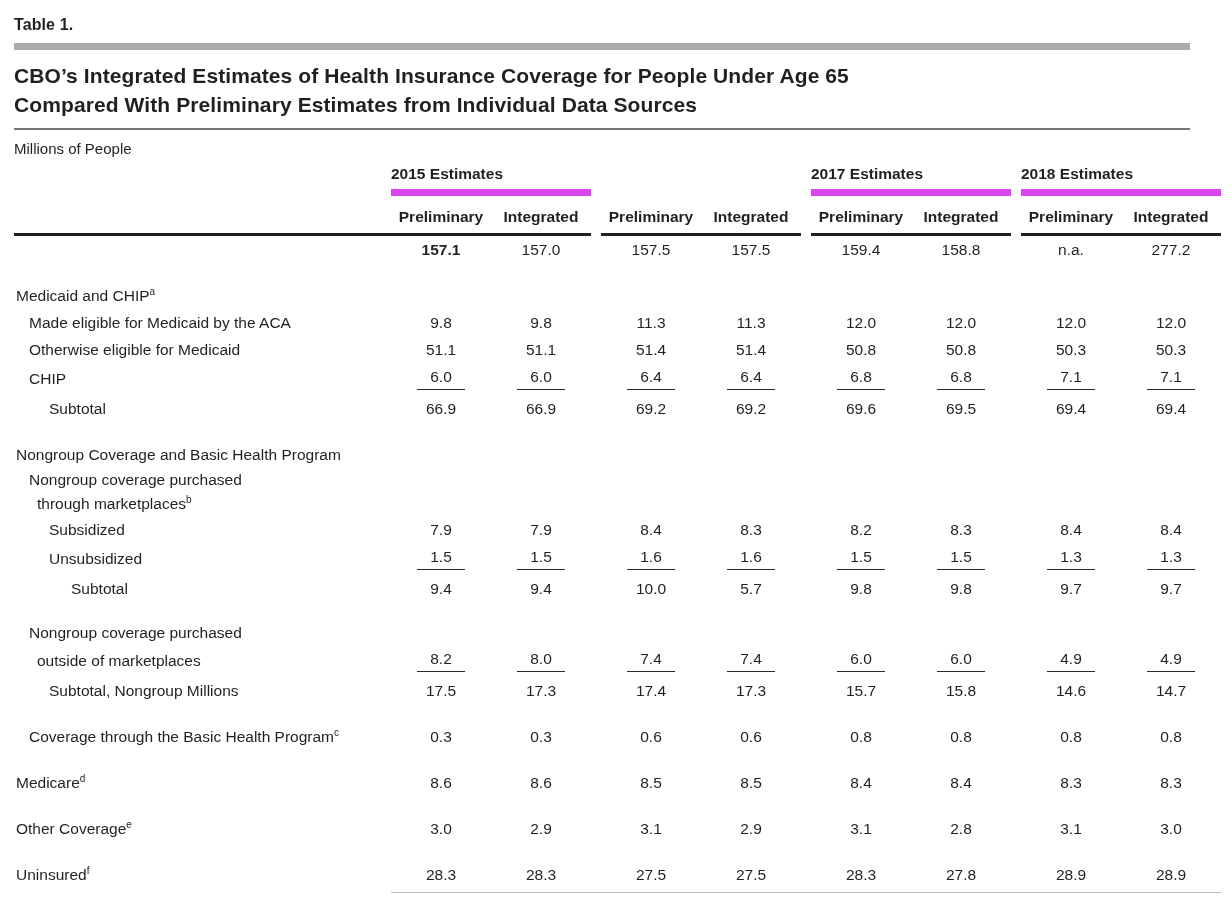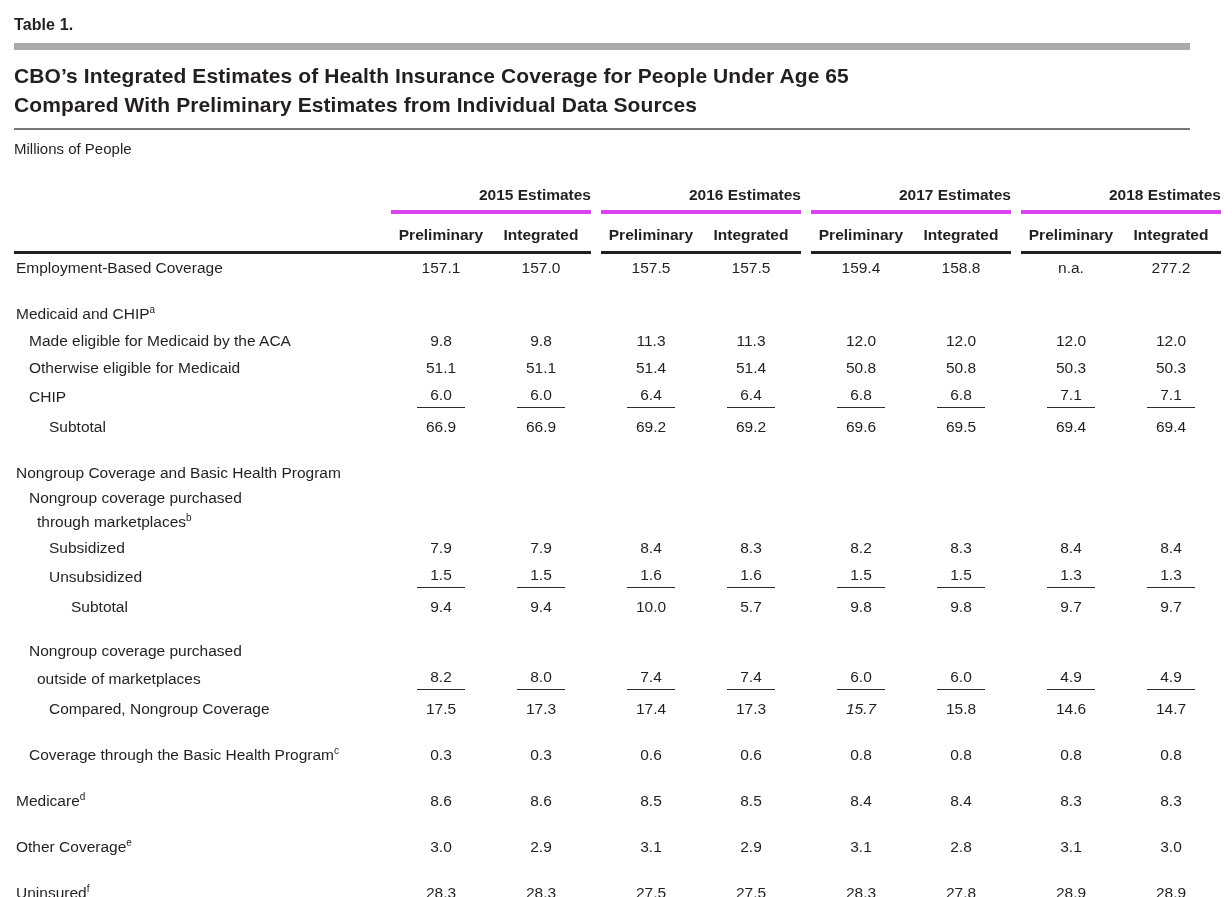--- a/index.html
+++ b/index.html
@@ -8,32 +8,32 @@
     font-family:"Liberation Sans", sans-serif;
     color:#231f20;
     -webkit-font-smoothing:antialiased;
   }
   .page { padding:10px 11px 0 14px; }
 
   .table-label { font-size:16px; font-weight:bold; padding:6px 0 9px 0; letter-spacing:0.1px; }
   .top-bar { height:7px; background:#a8aaab; width:1176px; }
   .title { font-size:21px; font-weight:bold; line-height:29px; margin:11px 0 9px 0; letter-spacing:0.1px; }
   .title-rule { height:2px; background:#77787b; width:1176px; margin:0 0 10px 0; }
-  .units { font-size:15px; margin:0 0 25px 0; }
+  .units { font-size:15px; margin:0 0 4px 0; }
 
   
   .trow {
     display:grid;
     grid-template-columns:377px 100px 100px 10px 100px 100px 10px 100px 100px 10px 100px 100px;
     align-items:end;
   }
   .hdr-years { padding-top:4px; }
   .hdr-years .ycell {
-    text-align:right; font-weight:bold; font-size:15.5px;
-    padding-bottom:6px; border-bottom:4px solid #d946ef;
+    text-align:left; font-weight:bold; font-size:15.5px;
+    padding-bottom:6px; border-bottom:7px solid #d946ef;
   }
   .hdr-sub .scell {
     text-align:center; font-weight:bold; font-size:15.5px;
     padding:12px 0 7px 0; border-bottom:3px solid #231f20;
   }
   .hdr-sub .stubcell { border-bottom:3px solid #231f20; }
 
   .row { align-items:center; min-height:27px; font-size:15.5px; }
   .row.tight { min-height:24px; }
   .row.u-row { min-height:32px; }
@@ -61,38 +61,36 @@
     <span>CBO’s Integrated Estimates of Health Insurance Coverage for People Under Age 65</span><br>
     <span>Compared With Preliminary Estimates from Individual Data Sources</span>
   </div>
   <div class="title-rule"></div>
   <div class="units">Millions of People</div>
 
   <div id="table-grid">
       <div class="trow hdr-years">
         <div></div>
         <div class="ycell" style="grid-column: 2 / span 2;">2015 Estimates</div>
-        <div class="ycell" style="grid-column: 5 / span 2;">2016 Estimates</div>
         <div class="ycell" style="grid-column: 8 / span 2;">2017 Estimates</div>
         <div class="ycell" style="grid-column: 11 / span 2;">2018 Estimates</div>
       </div>
       <div class="trow hdr-sub">
         <div class="stubcell"></div>
         <div class="scell" style="grid-column: 2;">Preliminary</div>
         <div class="scell" style="grid-column: 3;">Integrated</div>
         <div class="scell" style="grid-column: 5;">Preliminary</div>
         <div class="scell" style="grid-column: 6;">Integrated</div>
         <div class="scell" style="grid-column: 8;">Preliminary</div>
         <div class="scell" style="grid-column: 9;">Integrated</div>
         <div class="scell" style="grid-column: 11;">Preliminary</div>
         <div class="scell" style="grid-column: 12;">Integrated</div>
       </div>
       <div class="trow row">
-        <div class="stub ind-0">Employment-Based Coverage</div>
-        <div class="val" style="grid-column: 2;">157.1</div>
+        <div class="val" style="grid-column: 2; font-weight: bold;">157.1</div>
         <div class="val" style="grid-column: 3;">157.0</div>
         <div class="val" style="grid-column: 5;">157.5</div>
         <div class="val" style="grid-column: 6;">157.5</div>
         <div class="val" style="grid-column: 8;">159.4</div>
         <div class="val" style="grid-column: 9;">158.8</div>
         <div class="val" style="grid-column: 11;">n.a.</div>
         <div class="val" style="grid-column: 12;">277.2</div>
       </div>
       <div class="spacer"></div>
       <div class="trow row">
@@ -194,26 +192,26 @@
         <div class="val" style="grid-column: 2;"><span class="usep">8.2</span></div>
         <div class="val" style="grid-column: 3;"><span class="usep">8.0</span></div>
         <div class="val" style="grid-column: 5;"><span class="usep">7.4</span></div>
         <div class="val" style="grid-column: 6;"><span class="usep">7.4</span></div>
         <div class="val" style="grid-column: 8;"><span class="usep">6.0</span></div>
         <div class="val" style="grid-column: 9;"><span class="usep">6.0</span></div>
         <div class="val" style="grid-column: 11;"><span class="usep">4.9</span></div>
         <div class="val" style="grid-column: 12;"><span class="usep">4.9</span></div>
       </div>
       <div class="trow row">
-        <div class="stub ind-2">Compared, Nongroup Coverage</div>
+        <div class="stub ind-2">Subtotal, Nongroup Millions</div>
         <div class="val" style="grid-column: 2;">17.5</div>
         <div class="val" style="grid-column: 3;">17.3</div>
         <div class="val" style="grid-column: 5;">17.4</div>
         <div class="val" style="grid-column: 6;">17.3</div>
-        <div class="val" style="grid-column: 8; font-style: italic;">15.7</div>
+        <div class="val" style="grid-column: 8;">15.7</div>
         <div class="val" style="grid-column: 9;">15.8</div>
         <div class="val" style="grid-column: 11;">14.6</div>
         <div class="val" style="grid-column: 12;">14.7</div>
       </div>
       <div class="spacer"></div>
       <div class="trow row">
         <div class="stub ind-1">Coverage through the Basic Health Program<sup>c</sup></div>
         <div class="val" style="grid-column: 2;">0.3</div>
         <div class="val" style="grid-column: 3;">0.3</div>
         <div class="val" style="grid-column: 5;">0.6</div>

